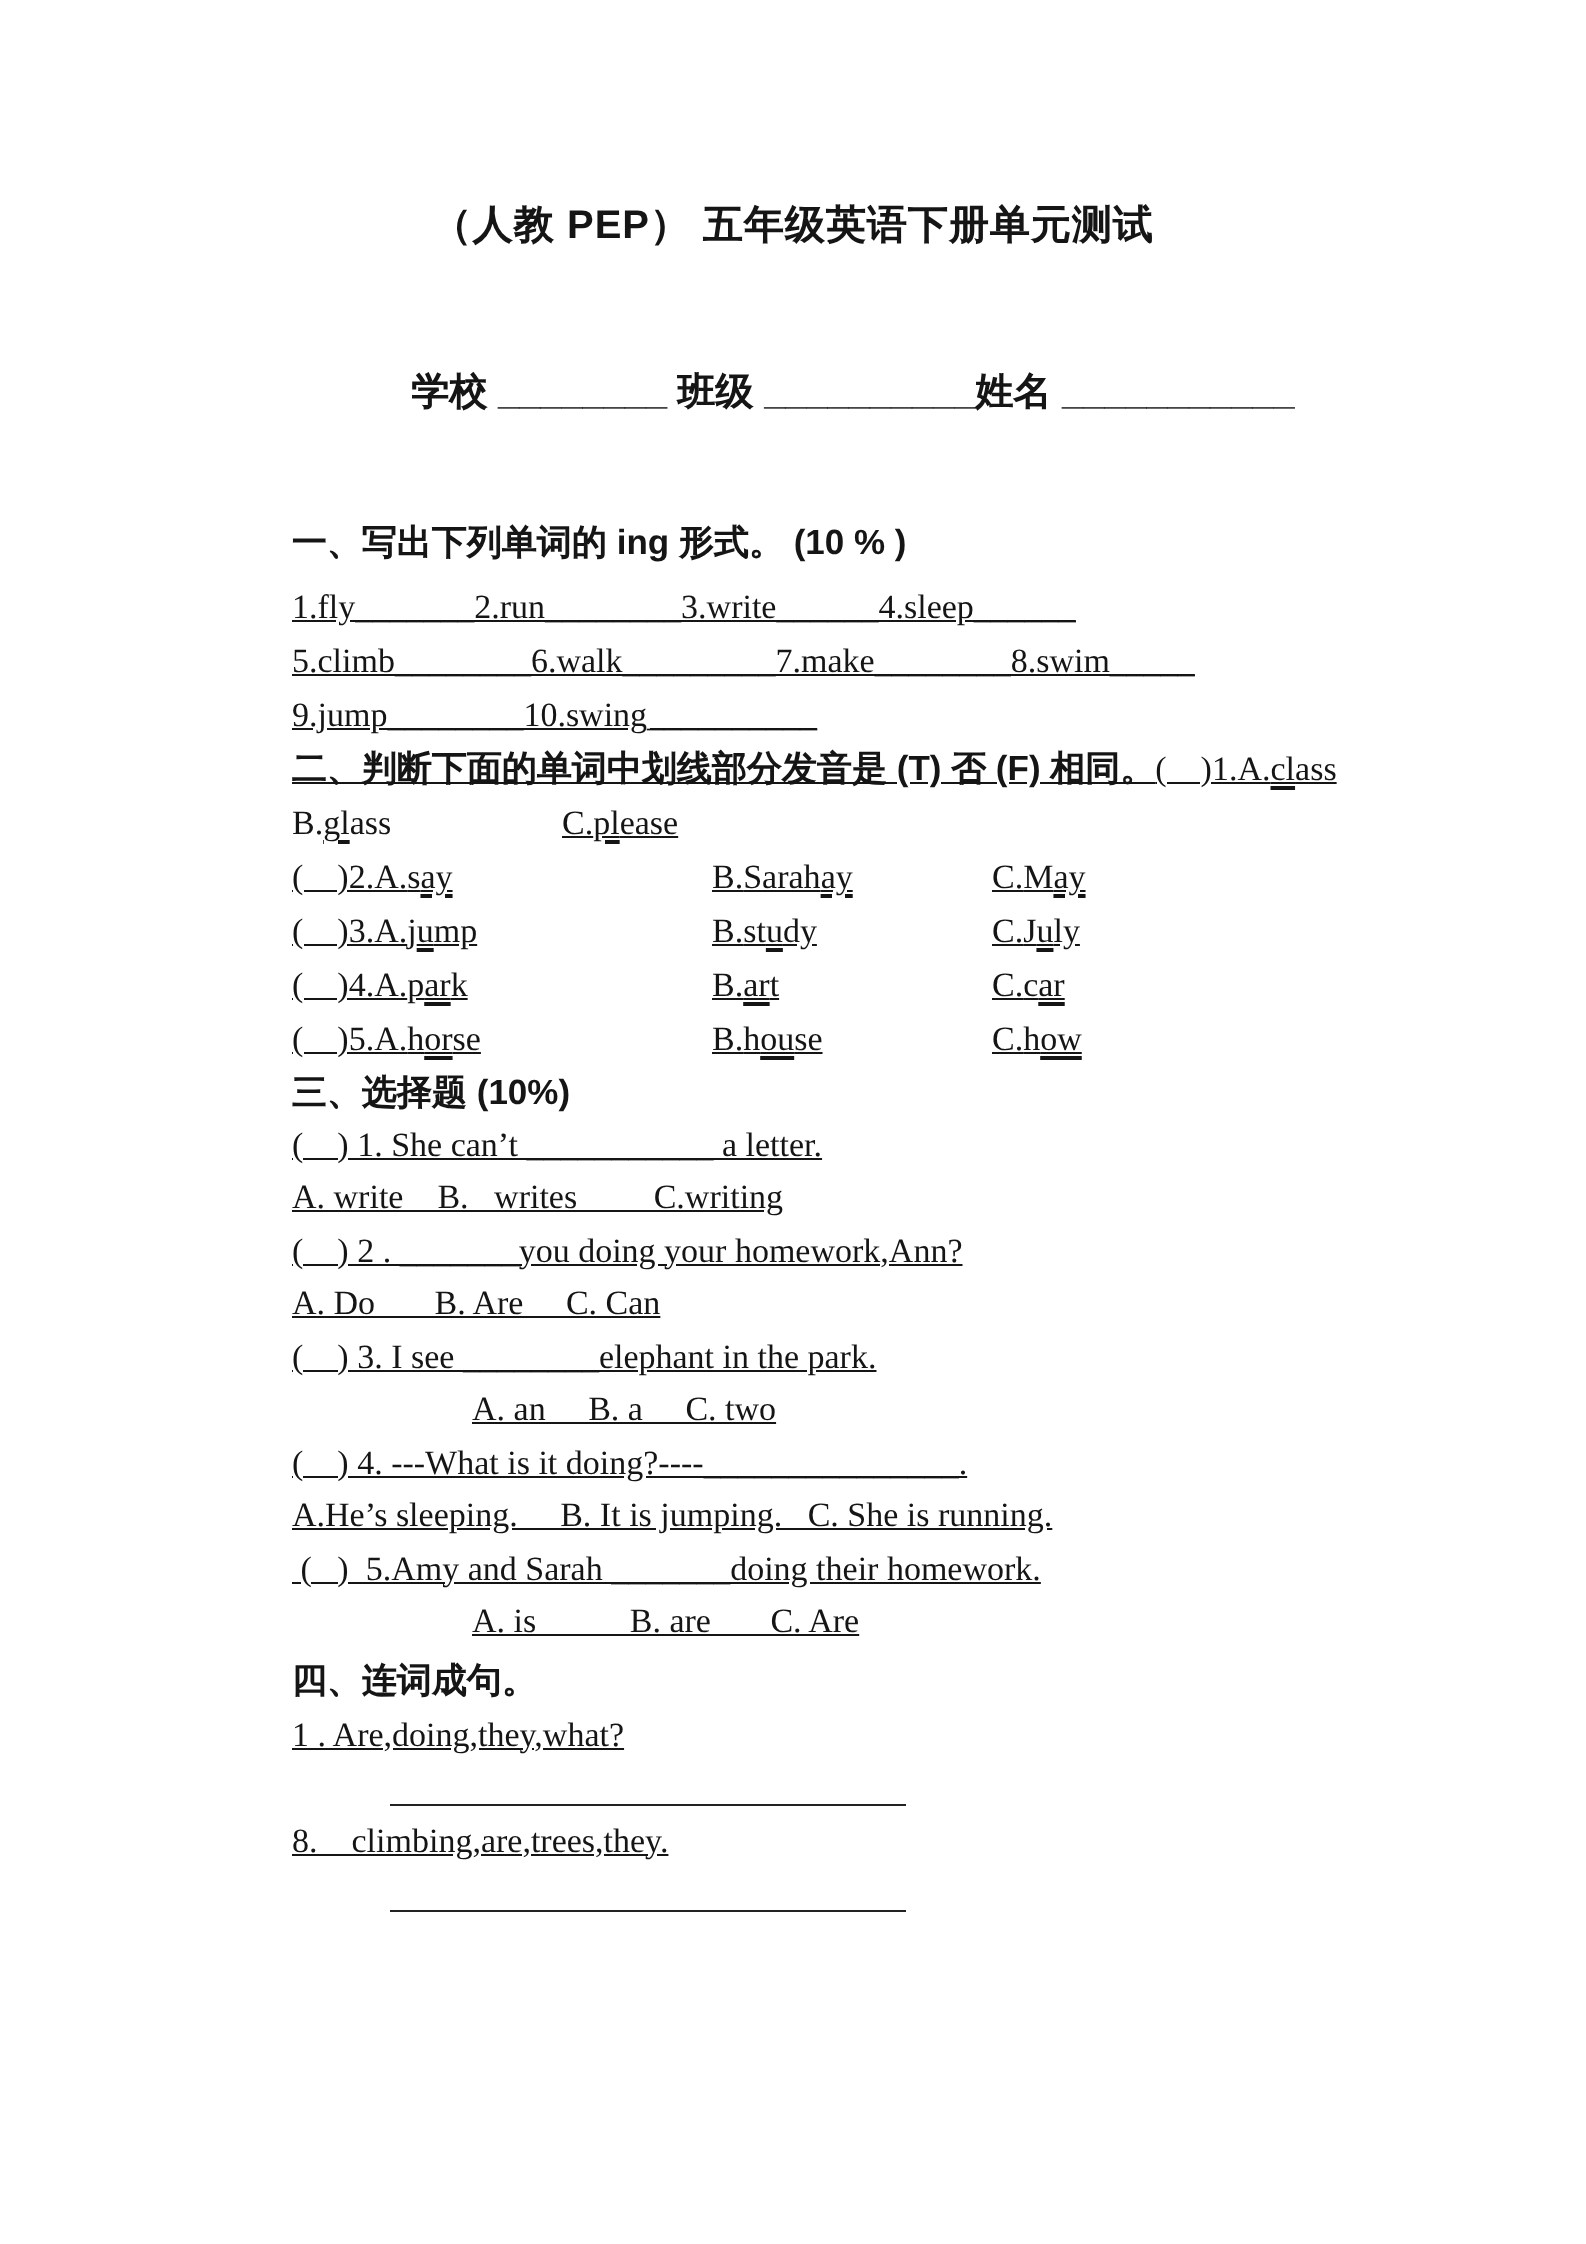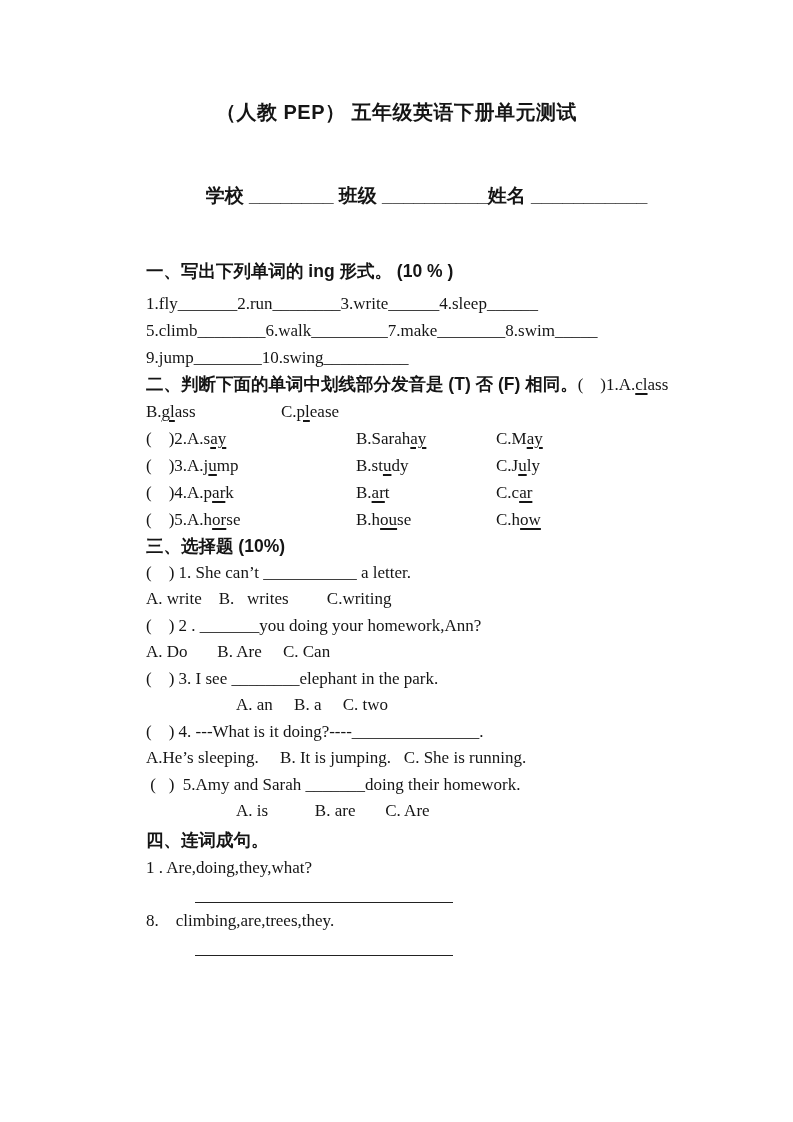--- a/index.html
+++ b/index.html
@@ -14,21 +14,21 @@
     text-align:center; font-size:20px; letter-spacing:0.5px;
   }
   .info-line {
     position:absolute; top:183px; left:0; width:100%;
     text-align:center; font-size:19px; white-space:pre;padding-left:30px;
   }
   .content {
     position:absolute; left:118px; top:258px; width:566px;
     font-size:17px; line-height:27px;margin-left:28px;
   }
-  .line { white-space:pre; }
+  .line { white-space:pre;text-decoration:underline; }
   .h { font-size:17.5px; line-height:27px; white-space:pre; }
   .h1m { margin-bottom:5px; }
   .sec3 .line, .sec3 .h { line-height:26.5px; }
   .ul { text-decoration:underline; text-underline-offset:3px; text-decoration-thickness:1.5px; }
   .prow { display:flex; }
   .prow .c1 { width:210px; }
   .prow .c2 { width:140px; }
   .bc .c1b { display:inline-block; width:135px; }
   .opts.indent { margin-left:90px; }
   .sec4 { margin-top:2px; }

